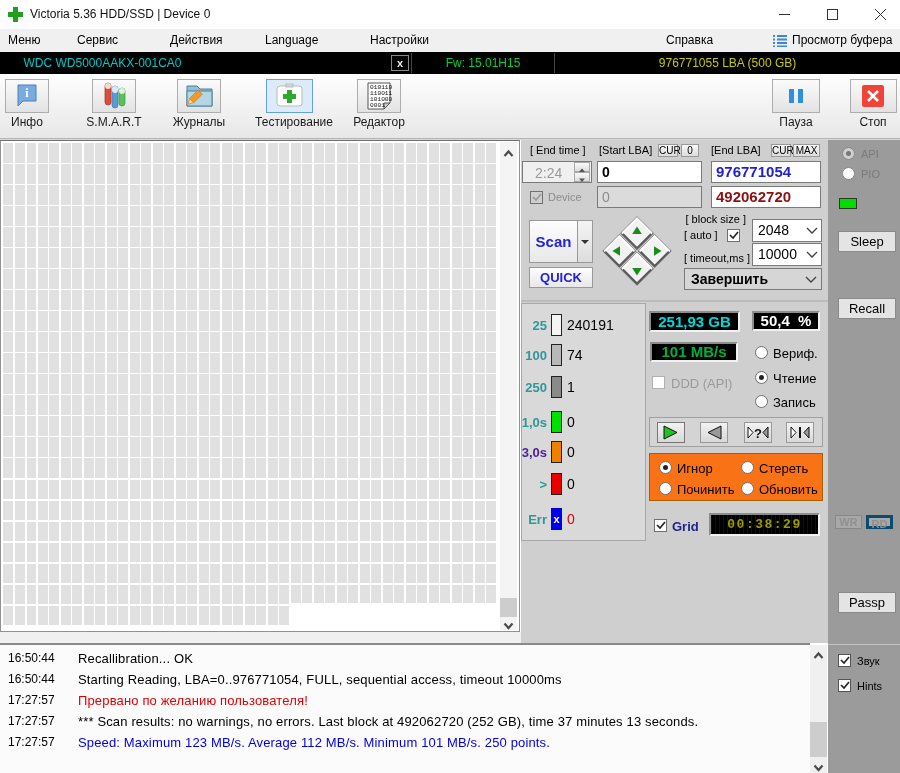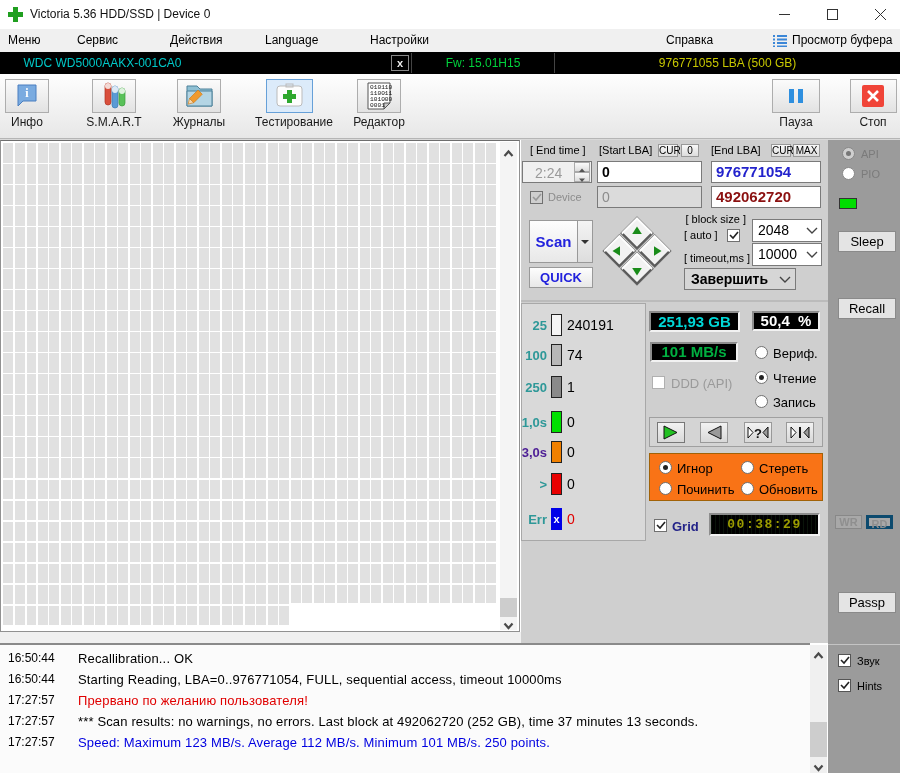--- a/index.html
+++ b/index.html
@@ -277,21 +277,21 @@
   <div class="inp" style="left:231px;top:79px;width:70px;height:23px;font-weight:normal;font-size:14px;padding:2px 0 0 5px">2048<svg style="position:absolute;right:3px;top:6px" width="12" height="10">
         <path d="M1 2 l5 5 l5 -5" fill="none" stroke="#444" stroke-width="1.4"></path>
       </svg></div>
   <span class="lbl" style="left:163px;top:112px">[ timeout,ms ]</span>
   <div class="inp" style="left:231px;top:103px;width:70px;height:23px;font-weight:normal;font-size:14px;padding:2px 0 0 5px">10000<svg style="position:absolute;right:3px;top:6px" width="12" height="10">
         <path d="M1 2 l5 5 l5 -5" fill="none" stroke="#444" stroke-width="1.4"></path>
       </svg></div>
 
   <div class="abs" style="left:8px;top:127px;width:64px;height:21px;background:linear-gradient(#fdfdfd,#e8e8e8);border:1px solid #999;color:#2222dd;font-weight:bold;font-size:13px;text-align:center;line-height:19px">QUICK</div>
 
-  <div class="inp" style="left:163px;top:128px;width:112px;height:22px;background:#d6d6d6;font-size:14px;padding:2px 0 0 6px">Завершить<svg style="position:absolute;right:4px;top:6px" width="12" height="10">
+  <div class="inp" style="left:163px;top:128px;width:138px;height:22px;background:#d6d6d6;font-size:14px;padding:2px 0 0 6px">Завершить<svg style="position:absolute;right:4px;top:6px" width="12" height="10">
         <path d="M1 2 l5 5 l5 -5" fill="none" stroke="#444" stroke-width="1.4"></path>
       </svg></div>
 
   <div class="abs" style="left:0;top:160px;width:307px;height:2px;background:#bbb"></div>
 
   <div class="abs" style="left:0px;top:163px;width:125px;height:238px;background:#d9d9d9;border:1px solid #a8a8a8">
 
     <div class="statrow" style="top:10px">
         <span class="slbl" style="color:#2e9898">25</span>
         <span class="sblk" style="background:#f4f4f4"></span>

